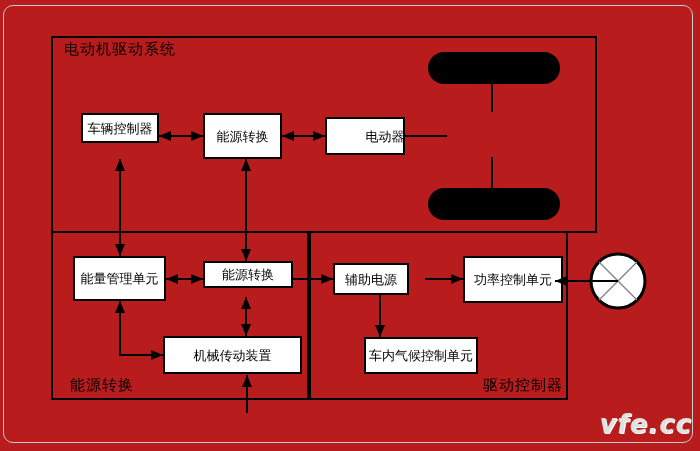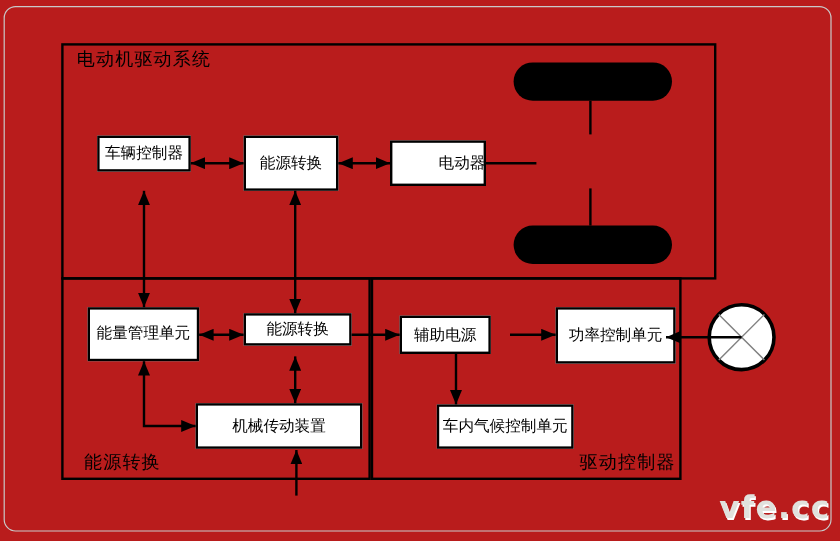--- a/index.html
+++ b/index.html
@@ -35,21 +35,21 @@
   #n-mech{left:447px;top:112px;width:91px;height:45px;}
   #n-emgmt{left:73px;top:256px;width:93px;height:45px;}
   #n-econv{left:203px;top:261px;width:90px;height:27px;}
   #n-estore{left:163px;top:336px;width:139px;height:38px;}
   #n-auxpwr{left:333px;top:263px;width:76px;height:32px;}
   #n-pwrctl{left:463px;top:256px;width:100px;height:47px;}
   #n-climate{left:333px;top:337px;width:114px;height:37px;margin-left:31px;}
   svg.overlay{position:absolute;left:0;top:0;pointer-events:none;}
   .watermark{
     position:absolute;right:8px;bottom:12px;
-    font-size:26px;font-weight:bold;
+    font-size:26px;font-weight:bold;font-style:italic;
     color:#e1e1dd;text-shadow:1px 1px 0 #ffffff;letter-spacing:1px;
   }
 </style>
 </head>
 <body>
 
 <div class="stage">
 
   <div class="outer-frame"></div>
 

